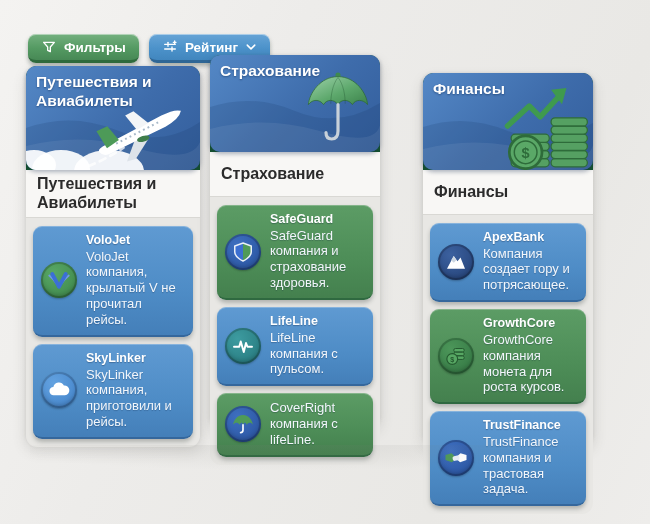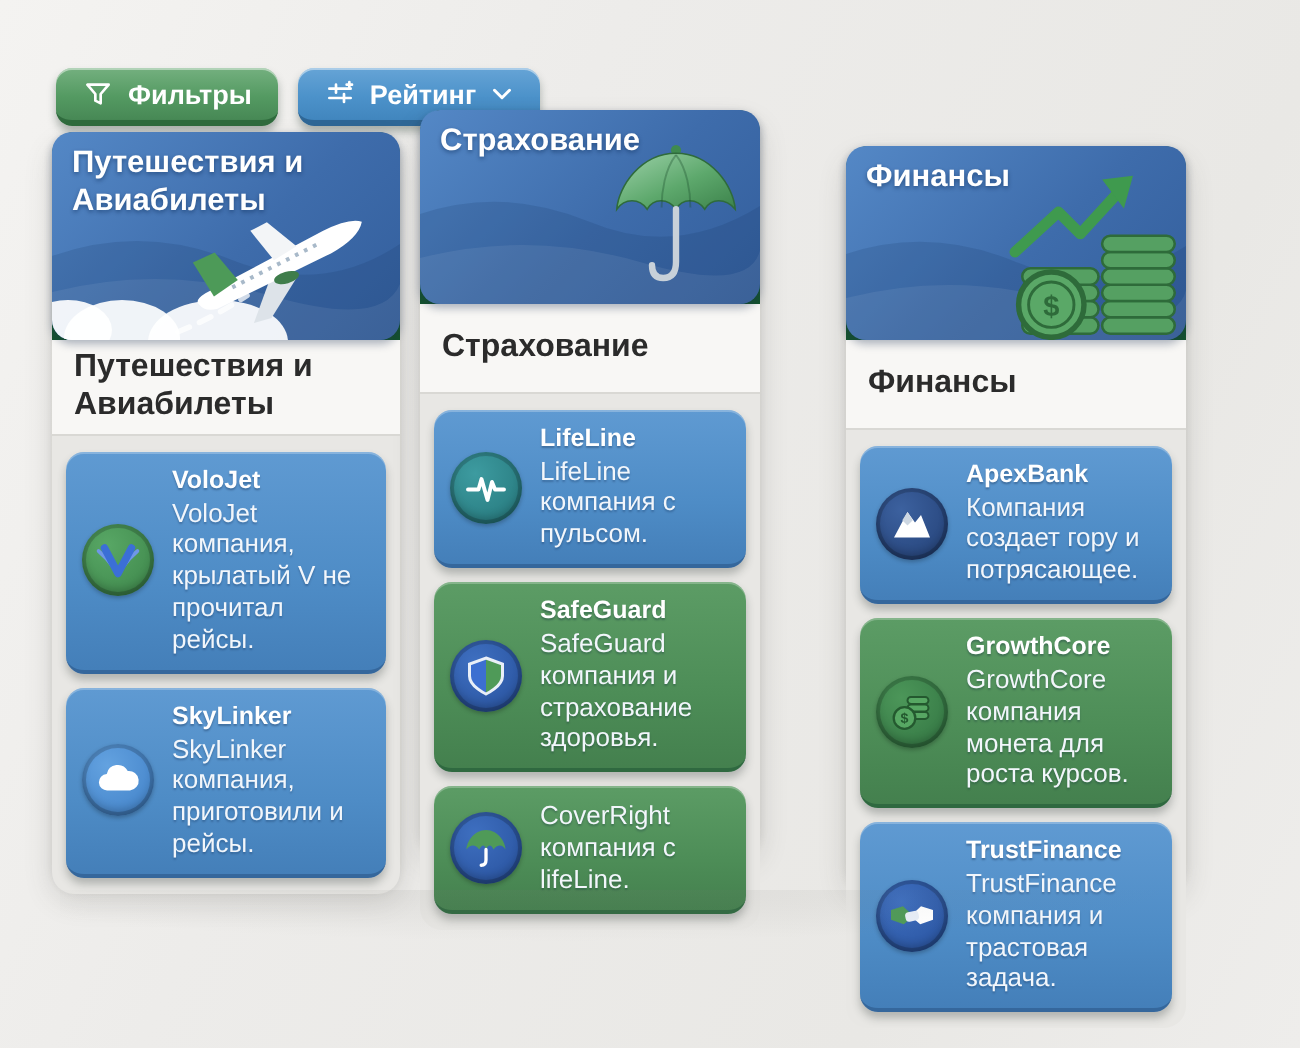--- a/index.html
+++ b/index.html
@@ -204,43 +204,43 @@
         <path d="M45 13 C38 22 36 36 36 46" fill="none" stroke="rgba(30,80,45,0.35)" stroke-width="1.2"></path>
         <path d="M45 13 C52 22 54 36 54 46" fill="none" stroke="rgba(30,80,45,0.35)" stroke-width="1.2"></path>
         <path d="M45 47 L45 80 Q45 90 37 90 Q30 90 30 82" fill="none" stroke="#c8d1d9" stroke-width="4" stroke-linecap="round"></path>
       </svg>
     </div>
     <div class="label">
       <span>Страхование</span>
     </div>
     <div class="items">
 
-      <div class="card card-blue">
-        <span class="badge bg-teal">
-          <svg viewBox="0 0 32 32">
-              <polyline points="4,17 11,17 13,10 17,24 20,12 22,17 28,17" fill="none" stroke="#ffffff" stroke-width="2.6" stroke-linecap="round" stroke-linejoin="round"></polyline>
-            </svg>
-        </span>
-        <div class="txt">
-          <div class="ttl">LifeLine</div>
-          <div class="dsc">LifeLine компания с пульсом.</div>
-        </div>
-      </div>
-
       <div class="card card-green">
         <span class="badge bg-navy">
           <svg viewBox="0 0 32 32">
             <path d="M16 4 L27 8 V16 C27 23 16 28 16 28 C16 28 5 23 5 16 V8 Z" fill="#3c6fd1"></path>
             <path d="M16 4 L27 8 V16 C27 23 16 28 16 28 Z" fill="#4f9a58"></path>
             <path d="M16 4 L27 8 V16 C27 23 16 28 16 28 C16 28 5 23 5 16 V8 Z" fill="none" stroke="#e9eff8" stroke-width="2"></path>
           </svg>
         </span>
         <div class="txt">
           <div class="ttl">SafeGuard</div>
           <div class="dsc">SafeGuard компания и страхование здоровья.</div>
+        </div>
+      </div>
+
+      <div class="card card-blue">
+        <span class="badge bg-teal">
+          <svg viewBox="0 0 32 32">
+              <polyline points="4,17 11,17 13,10 17,24 20,12 22,17 28,17" fill="none" stroke="#ffffff" stroke-width="2.6" stroke-linecap="round" stroke-linejoin="round"></polyline>
+            </svg>
+        </span>
+        <div class="txt">
+          <div class="ttl">LifeLine</div>
+          <div class="dsc">LifeLine компания с пульсом.</div>
         </div>
       </div>
 
       <div class="card card-green">
         <span class="badge bg-navy">
           <svg viewBox="0 0 32 32">
             <path d="M16 4 C8 4 3 12 3 17 C5.5 13.5 9 13.5 11.5 17 C13.5 13.5 15 13.5 16 17 C17.5 13.5 19.5 13.5 21 17 C23.5 13.5 27 13.5 29 17 C29 12 24 4 16 4 Z" fill="#4f9a58"></path>
             <path d="M16 17 V24 Q16 27.5 12.8 27.5" stroke="#ffffff" stroke-width="2.2" fill="none" stroke-linecap="round"></path>
           </svg>
         </span>

